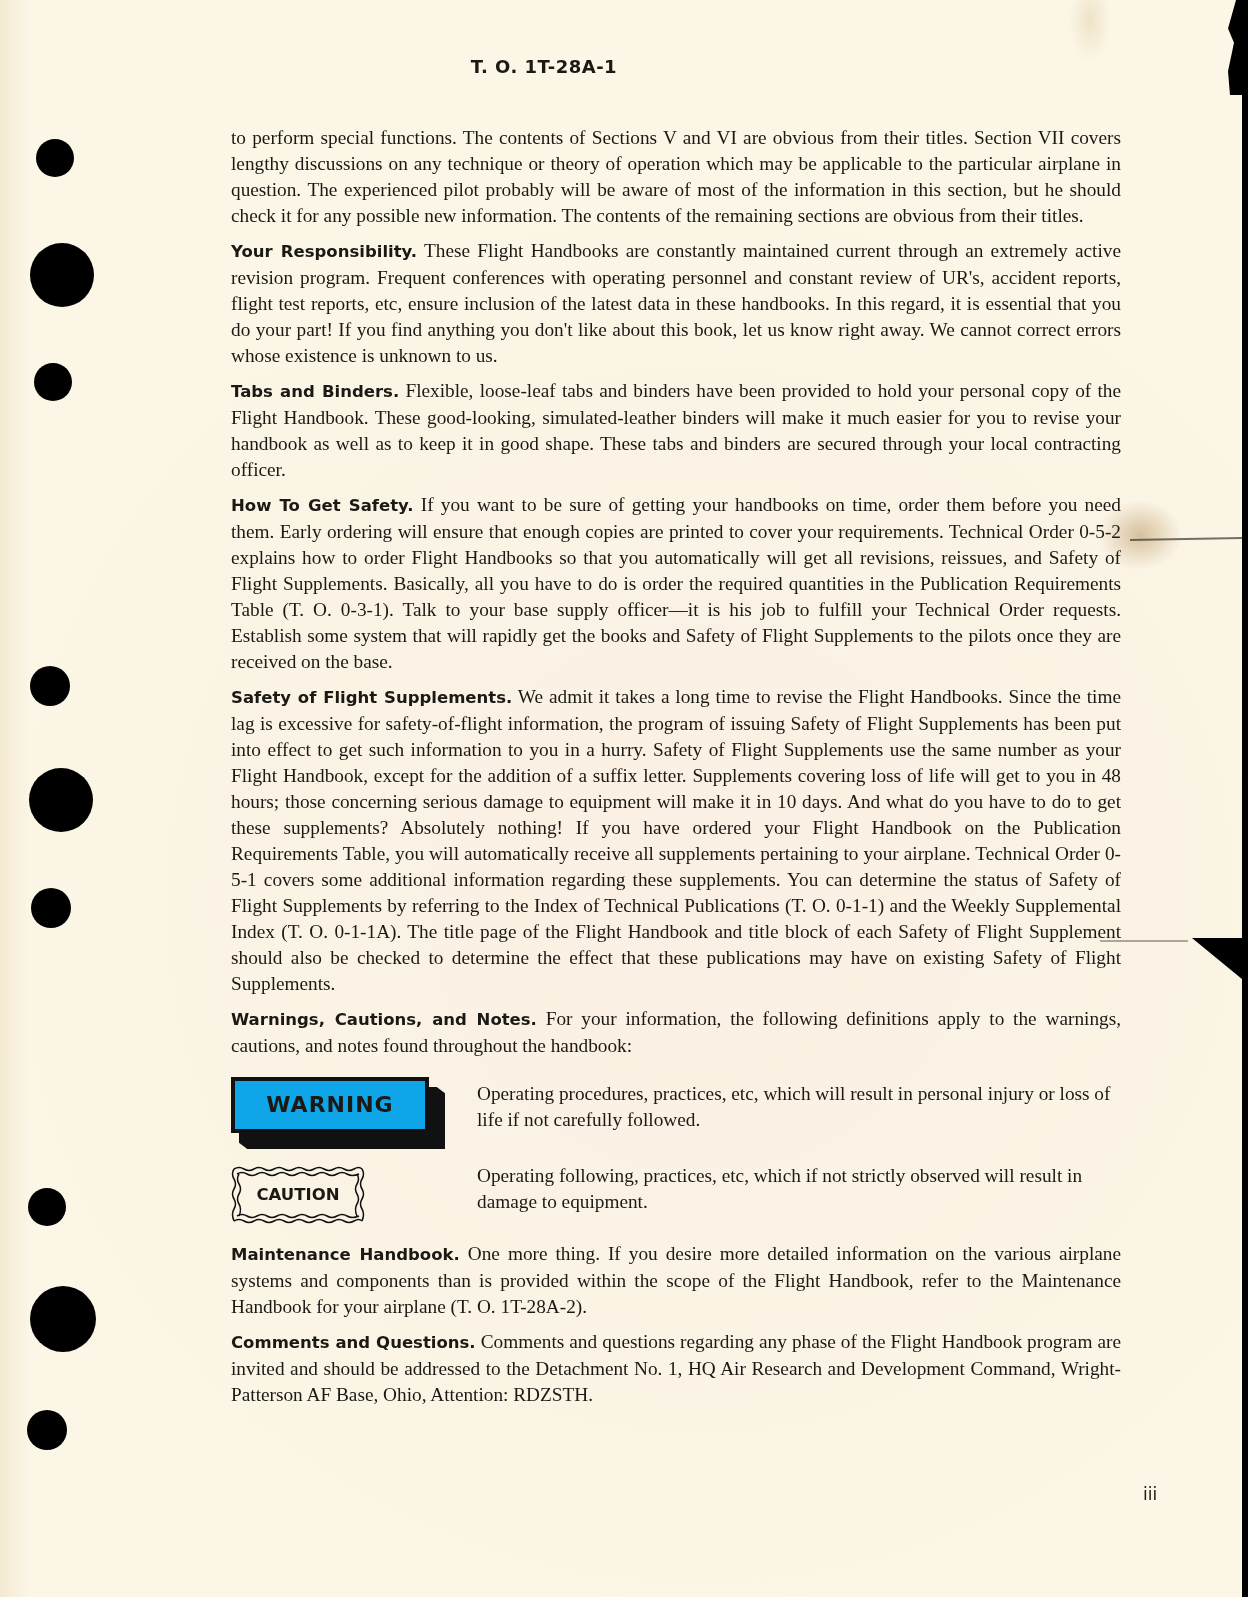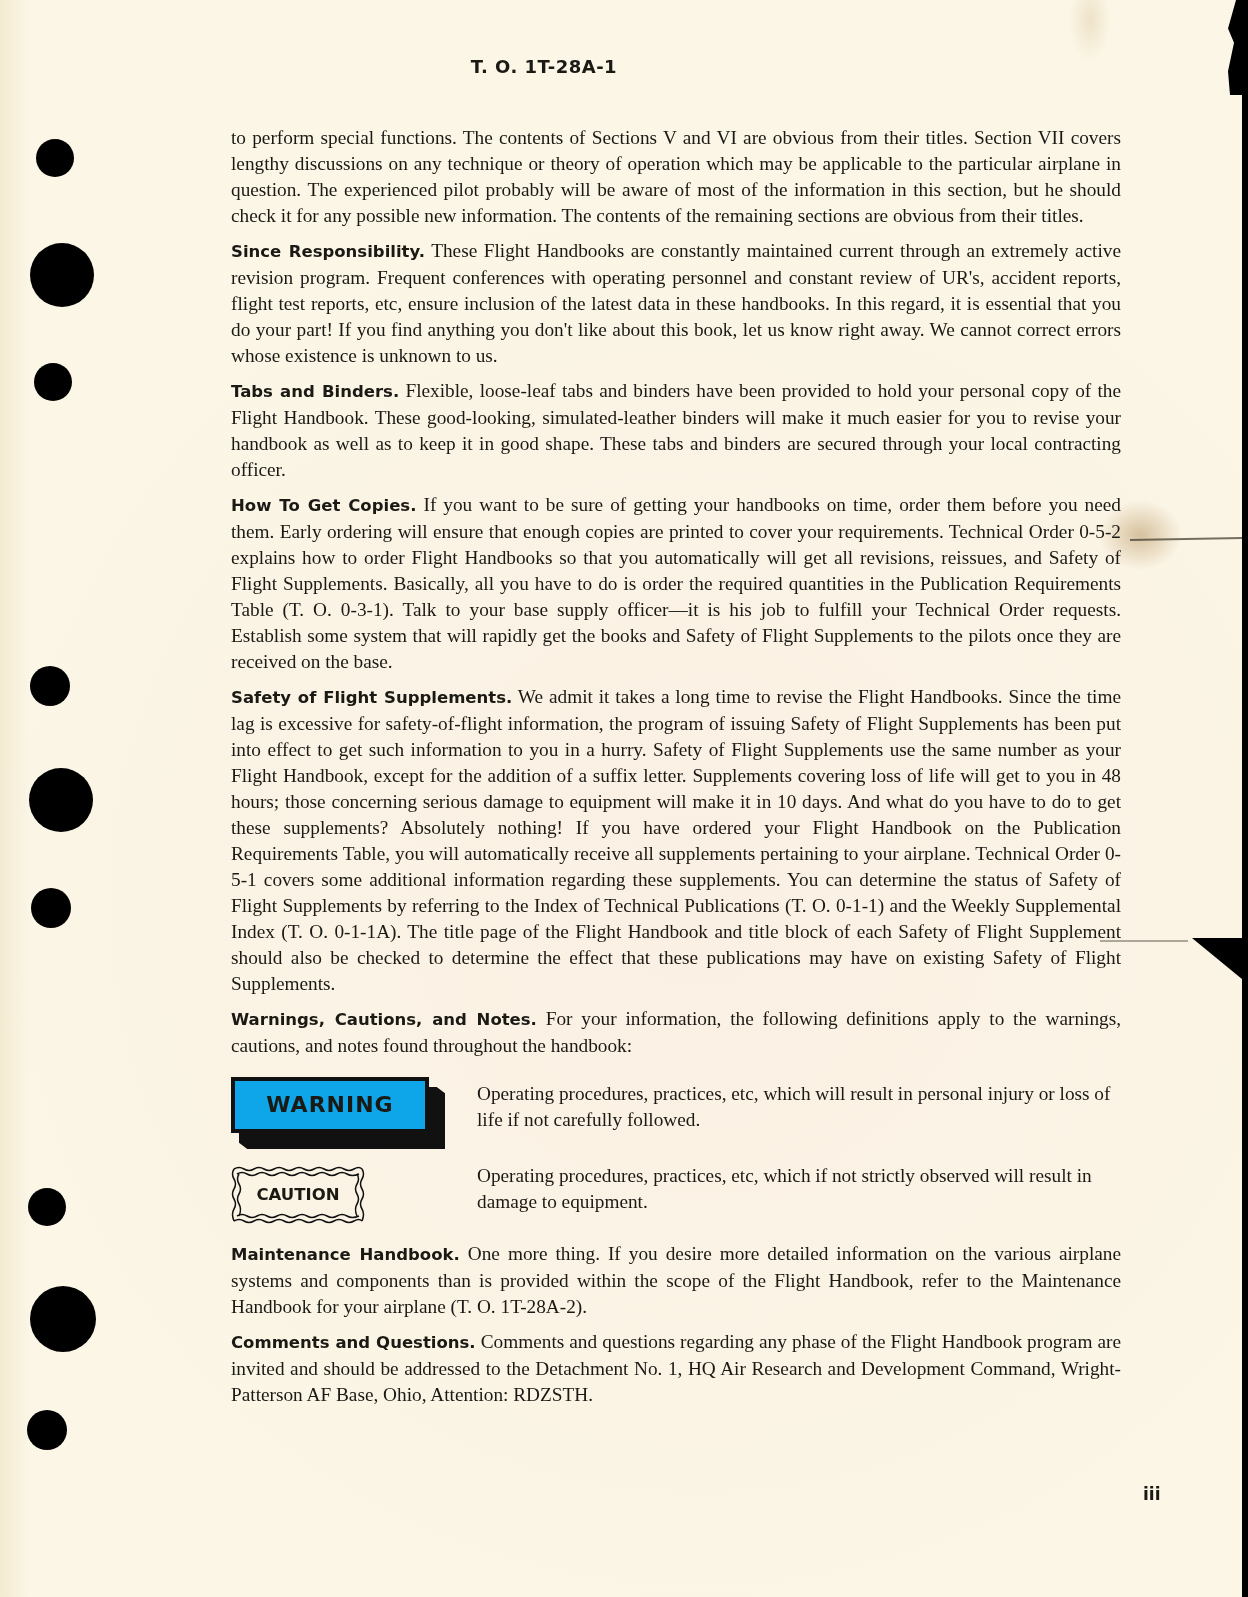--- a/index.html
+++ b/index.html
@@ -65,21 +65,21 @@
     position: absolute; inset: 0; display: flex; align-items: center; justify-content: center;
     font-family: "DejaVu Sans", "Liberation Sans", sans-serif; font-weight: bold; font-size: 16.5px;
   }
   .note-label {
     font-family: "DejaVu Sans", "Liberation Sans", sans-serif; font-weight: bold; font-size: 16.5px;
     padding-top: 3px;
   }
 
   .page-number {
     position: absolute; left: 1143px; top: 1484px;
-    font-family: "DejaVu Sans", "Liberation Sans", sans-serif; font-weight: bold; font-size: 17px;
+    font-family: "DejaVu Sans", "Liberation Sans", sans-serif; font-weight: normal; font-size: 17px;
   }
 </style>
 </head>
 <body>
 
 <div class="page-bg"></div>
 
 <div class="edge-dark" style="right:0; top:0; width:20px; height:95px; clip-path: polygon(40% 0, 100% 0, 100% 100%, 10% 100%, 0 75%, 30% 45%, 0 30%);"></div>
 <div class="edge-dark" style="right:0; top:95px; width:6px; height:1502px;"></div>
 <div class="edge-dark" style="right:0; top:938px; width:56px; height:46px; clip-path: polygon(0 0, 100% 0, 100% 100%);"></div>
@@ -95,31 +95,31 @@
 <div class="hole" style="left:28px; top:1188px; width:38px; height:38px;"></div>
 <div class="hole" style="left:30px; top:1286px; width:66px; height:66px;"></div>
 <div class="hole" style="left:27px; top:1410px; width:40px; height:40px;"></div>
 
 <div class="header">T. O. 1T-28A-1</div>
 
 <div class="content">
   <p class="para first">to perform special functions. The contents of Sections V and VI are obvious from their titles. Section VII covers lengthy discussions on any technique or theory of operation which may be applicable to the particular airplane in question. The experienced pilot probably will be aware of most of the information in this section, but he should check it for any possible new information. The contents of the remaining sections are obvious from their titles.</p>
 
   <p class="para">
-    <span class="heading">Since Responsibility.</span>
+    <span class="heading">Your Responsibility.</span>
     <span>These Flight Handbooks are constantly maintained current through an extremely active revision program. Frequent conferences with operating personnel and constant review of UR's, accident reports, flight test reports, etc, ensure inclusion of the latest data in these handbooks. In this regard, it is essential that you do your part! If you find anything you don't like about this book, let us know right away. We cannot correct errors whose existence is unknown to us.</span>
   </p>
 
   <p class="para">
     <span class="heading">Tabs and Binders.</span>
     <span>Flexible, loose-leaf tabs and binders have been provided to hold your personal copy of the Flight Handbook. These good-looking, simulated-leather binders will make it much easier for you to revise your handbook as well as to keep it in good shape. These tabs and binders are secured through your local contracting officer.</span>
   </p>
 
   <p class="para">
-    <span class="heading">How To Get Copies.</span>
+    <span class="heading">How To Get Safety.</span>
     <span>If you want to be sure of getting your handbooks on time, order them before you need them. Early ordering will ensure that enough copies are printed to cover your requirements. Technical Order 0-5-2 explains how to order Flight Handbooks so that you automatically will get all revisions, reissues, and Safety of Flight Supplements. Basically, all you have to do is order the required quantities in the Publication Requirements Table (T. O. 0-3-1). Talk to your base supply officer—it is his job to fulfill your Technical Order requests. Establish some system that will rapidly get the books and Safety of Flight Supplements to the pilots once they are received on the base.</span>
   </p>
 
   <p class="para">
     <span class="heading">Safety of Flight Supplements.</span>
     <span>We admit it takes a long time to revise the Flight Handbooks. Since the time lag is excessive for safety-of-flight information, the program of issuing Safety of Flight Supplements has been put into effect to get such information to you in a hurry. Safety of Flight Supplements use the same number as your Flight Handbook, except for the addition of a suffix letter. Supplements covering loss of life will get to you in 48 hours; those concerning serious damage to equipment will make it in 10 days. And what do you have to do to get these supplements? Absolutely nothing! If you have ordered your Flight Handbook on the Publication Requirements Table, you will automatically receive all supplements pertaining to your airplane. Technical Order 0-5-1 covers some additional information regarding these supplements. You can determine the status of Safety of Flight Supplements by referring to the Index of Technical Publications (T. O. 0-1-1) and the Weekly Supplemental Index (T. O. 0-1-1A). The title page of the Flight Handbook and title block of each Safety of Flight Supplement should also be checked to determine the effect that these publications may have on existing Safety of Flight Supplements.</span>
   </p>
 
   <p class="para" style="margin-bottom:14px;">
     <span class="heading">Warnings, Cautions, and Notes.</span>
@@ -150,21 +150,21 @@
           <path d="M3 56 Q8 53 13 56 T23 56 T33 56 T43 56 T53 56 T63 56 T73 56 T83 56 T93 56 T103 56 T113 56 T123 56 T131 56" fill="none" stroke="#111" stroke-width="1.5"></path>
           <path d="M6 51 Q11 48 16 51 T26 51 T36 51 T46 51 T56 51 T66 51 T76 51 T86 51 T96 51 T106 51 T116 51 T128 51" fill="none" stroke="#111" stroke-width="1.5"></path>
           <path d="M3 4 Q0 9 3 14 T3 24 T3 34 T3 44 T3 56" fill="none" stroke="#111" stroke-width="1.5"></path>
           <path d="M8 9 Q5 14 8 19 T8 29 T8 39 T8 51" fill="none" stroke="#111" stroke-width="1.5"></path>
           <path d="M131 4 Q134 9 131 14 T131 24 T131 34 T131 44 T131 56" fill="none" stroke="#111" stroke-width="1.5"></path>
           <path d="M126 9 Q129 14 126 19 T126 29 T126 39 T126 51" fill="none" stroke="#111" stroke-width="1.5"></path>
         </svg>
         <div class="caution-label">CAUTION</div>
       </div>
     </div>
-    <div class="def-text" style="padding-top:0px;">Operating procedures, practices, etc, which if not strictly observed will result in damage to equipment.</div>
+    <div class="def-text" style="padding-top:0px;">Operating following, practices, etc, which if not strictly observed will result in damage to equipment.</div>
   </div>
 
 
   <p class="para">
     <span class="heading">Maintenance Handbook.</span>
     <span>One more thing. If you desire more detailed information on the various airplane systems and components than is provided within the scope of the Flight Handbook, refer to the Maintenance Handbook for your airplane (T. O. 1T-28A-2).</span>
   </p>
 
   <p class="para">
     <span class="heading">Comments and Questions.</span>

